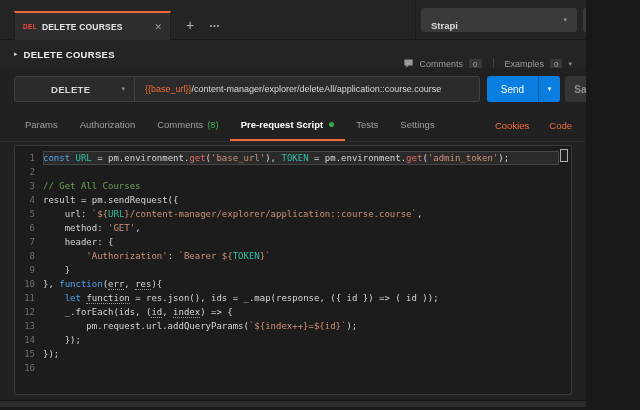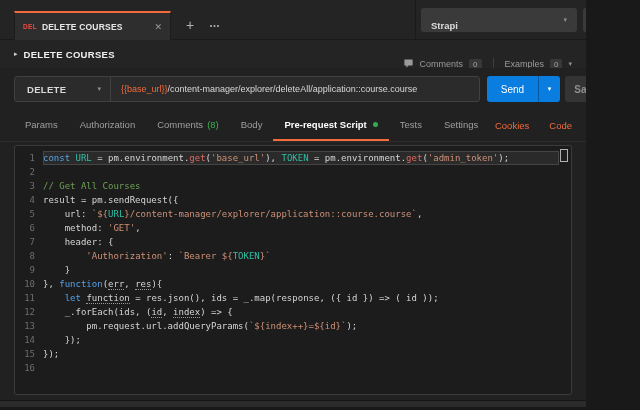--- a/index.html
+++ b/index.html
@@ -35,21 +35,21 @@
   .collapse { color:#cfcfcf; font-size:7px; margin-right:6px; cursor:pointer; }
   .req-title { color:#f0f0f0; font-size:9.5px; font-weight:bold; letter-spacing:.3px; }
   .row2-right { margin-left:auto; display:flex; align-items:center; gap:6px;margin-top:20px; }
   .row2-right .lbl { color:#9a9a9a; font-size:9px; cursor:pointer; }
   .badge { background:#383838; color:#a5a5a5; font-size:8px; padding:1px 4px; border-radius:2px; }
   .vdiv { width:1px; height:13px; background:#3d3d3d; margin:0 5px; }
 
   
   .req-bar { position:relative; height:42px; background:#212121; }
   .url-box { position:absolute; left:14px; top:8px; width:466px; height:26px; background:#2b2b2b;
-             border:1px solid #404040; border-radius:3px; display:flex; align-items:center; }
+             border:1px solid #404040; border-radius:3px; display:flex; align-items:center;padding-left:24px; }
   .method { width:95px; display:flex; align-items:center; justify-content:space-between;
             padding:0 9px 0 12px; cursor:pointer; }
   .method-name { color:#d8d8d8; font-size:9.5px; font-weight:bold; letter-spacing:.3px; }
   .url-sep { width:1px; height:24px; background:#404040; }
   .url-text { padding-left:10px; font-size:9px; color:#d8d8d8; white-space:nowrap; overflow:hidden; }
   .url-var { color:#f26b3a; }
   .send-btn { position:absolute; left:487px; top:8px; width:73px; height:26px; background:#0a7de0;
               border-radius:3px; display:flex; align-items:center; cursor:pointer; }
   .send-label { flex:1; text-align:center; color:#fff; font-size:10px; font-weight:normal; }
   .send-sep { width:1px; height:26px; background:rgba(0,0,0,.28); }
@@ -167,23 +167,20 @@
     <div class="tab-item">
         <span>Params</span>
       </div>
       <div class="tab-item">
         <span>Authorization</span>
       </div>
       <div class="tab-item">
         <span>Comments</span>
         <span class="tab-badge">(8)</span>
       </div>
-      <div class="tab-item">
-        <span>Body</span>
-      </div>
       <div class="tab-item active">
         <span>Pre-request Script</span>
         <span class="tab-dot"></span>
       </div>
       <div class="tab-item">
         <span>Tests</span>
       </div>
       <div class="tab-item">
         <span>Settings</span>
       </div>

